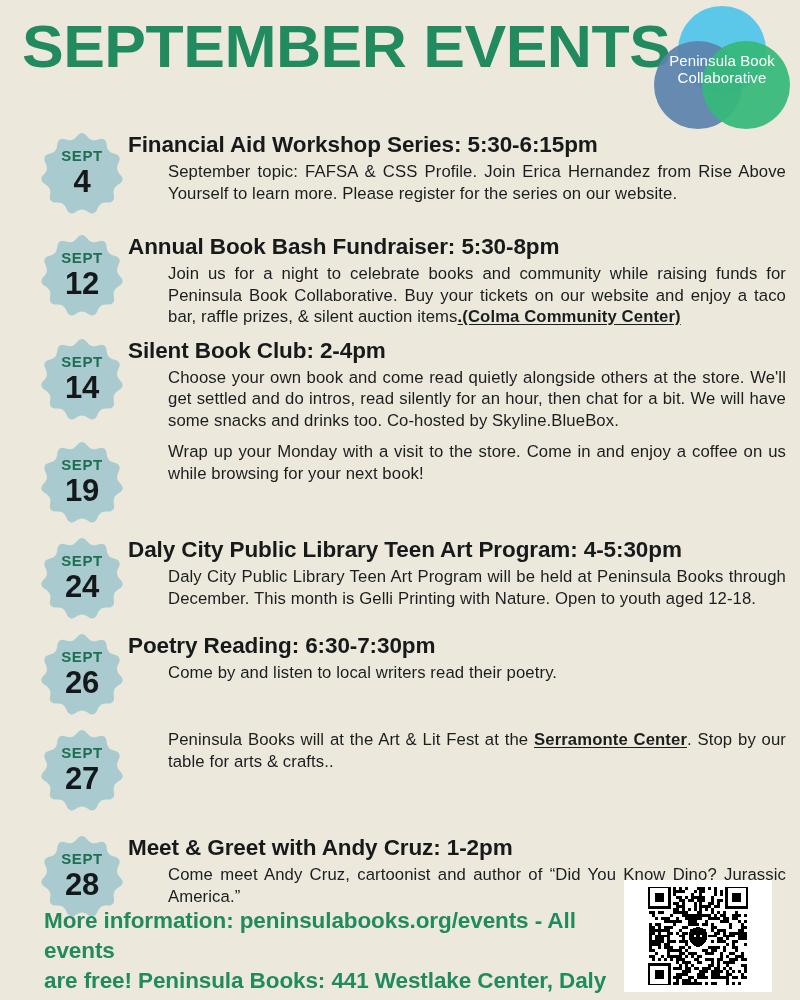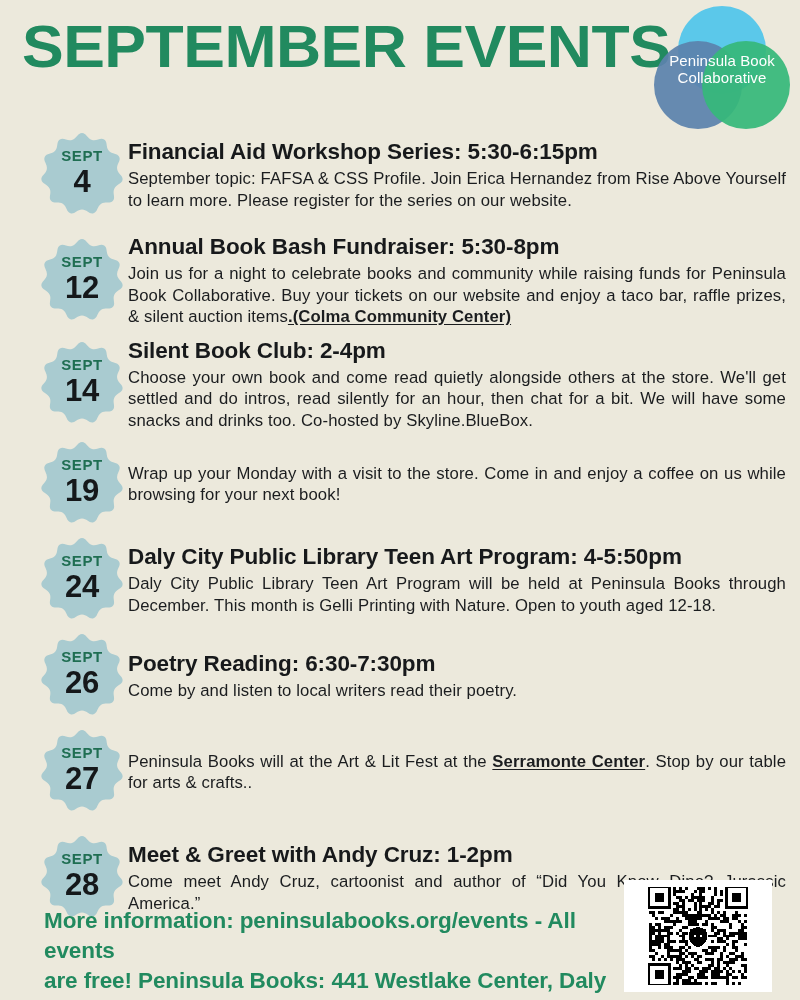--- a/index.html
+++ b/index.html
@@ -58,21 +58,21 @@
     pointer-events: none;
   }
 
   
   #events {
     position: relative;
     padding: 0 14px 0 0;
   }
   .event-row {
     display: flex;
-    align-items: center;
+    align-items: flex-start;
     padding-left: 36px;
   }
   .badge-wrap {
     flex: 0 0 92px;
     position: relative;
     height: 88px;
     margin-top: 2px;
   }
   .badge-wrap svg {
     position: absolute;
@@ -118,20 +118,21 @@
     white-space: nowrap;
   }
   .event-desc {
     font-family: "Liberation Sans Narrow", "Liberation Sans", sans-serif;
     font-size: 16.7px;
     line-height: 21.5px;
     color: #1b1d1f;
     text-align: justify;
     text-justify: inter-word;
     letter-spacing: 0.1px;
+    margin-left: 40px;
   }
   .event-desc.no-justify { text-align: left; }
   .event-desc .emph {
     font-weight: bold;
     text-decoration: underline;
     text-underline-offset: 2px;
   }
 
   
   #footer {
@@ -239,21 +240,21 @@
     </div>
     <div class="event-row" style="margin-bottom: 6px;">
       <div class="badge-wrap">
         <svg viewBox="0 0 92 88" xmlns="http://www.w3.org/2000/svg" aria-hidden="true">
           <path d="M46.00,3.00C50.40,3.00 51.12,8.51 56.00,9.94C60.88,11.37 64.46,7.13 68.17,9.51C71.87,11.89 69.50,16.91 72.83,20.75C76.16,24.59 81.47,22.97 83.29,26.97C85.12,30.97 80.42,33.92 81.14,38.95C81.86,43.98 87.21,45.48 86.58,49.83C85.96,54.19 80.40,54.12 78.29,58.75C76.18,63.37 79.87,67.52 76.99,70.85C74.10,74.18 69.47,71.12 65.19,73.86C60.92,76.61 61.77,82.10 57.55,83.34C53.33,84.58 51.08,79.50 46.00,79.50C40.92,79.50 38.67,84.58 34.45,83.34C30.23,82.10 31.08,76.61 26.81,73.86C22.53,71.12 17.90,74.18 15.01,70.85C12.13,67.52 15.82,63.37 13.71,58.75C11.60,54.12 6.04,54.19 5.42,49.83C4.79,45.48 10.14,43.98 10.86,38.95C11.58,33.92 6.88,30.97 8.71,26.97C10.53,22.97 15.84,24.59 19.17,20.75C22.50,16.91 20.13,11.89 23.83,9.51C27.54,7.13 31.12,11.37 36.00,9.94C40.88,8.51 41.60,3.00 46.00,3.00Z" fill="#a9cbd0"></path>
         </svg>
         <div class="badge-month">SEPT</div>
         <div class="badge-day">24</div>
       </div>
       <div class="event-body">
-        <div class="event-title">Daly City Public Library Teen Art Program: 4-5:50pm</div>
+        <div class="event-title">Daly City Public Library Teen Art Program: 4-5:30pm</div>
         <div class="event-desc"><span>Daly City Public Library Teen Art Program will be held at Peninsula Books through December. This month is Gelli Printing with Nature. Open to youth aged 12-18.</span></div>
       </div>
     </div>
     <div class="event-row" style="margin-bottom: 6px;">
       <div class="badge-wrap">
         <svg viewBox="0 0 92 88" xmlns="http://www.w3.org/2000/svg" aria-hidden="true">
           <path d="M46.00,3.00C50.40,3.00 51.12,8.51 56.00,9.94C60.88,11.37 64.46,7.13 68.17,9.51C71.87,11.89 69.50,16.91 72.83,20.75C76.16,24.59 81.47,22.97 83.29,26.97C85.12,30.97 80.42,33.92 81.14,38.95C81.86,43.98 87.21,45.48 86.58,49.83C85.96,54.19 80.40,54.12 78.29,58.75C76.18,63.37 79.87,67.52 76.99,70.85C74.10,74.18 69.47,71.12 65.19,73.86C60.92,76.61 61.77,82.10 57.55,83.34C53.33,84.58 51.08,79.50 46.00,79.50C40.92,79.50 38.67,84.58 34.45,83.34C30.23,82.10 31.08,76.61 26.81,73.86C22.53,71.12 17.90,74.18 15.01,70.85C12.13,67.52 15.82,63.37 13.71,58.75C11.60,54.12 6.04,54.19 5.42,49.83C4.79,45.48 10.14,43.98 10.86,38.95C11.58,33.92 6.88,30.97 8.71,26.97C10.53,22.97 15.84,24.59 19.17,20.75C22.50,16.91 20.13,11.89 23.83,9.51C27.54,7.13 31.12,11.37 36.00,9.94C40.88,8.51 41.60,3.00 46.00,3.00Z" fill="#a9cbd0"></path>
         </svg>
         <div class="badge-month">SEPT</div>
         <div class="badge-day">26</div>

